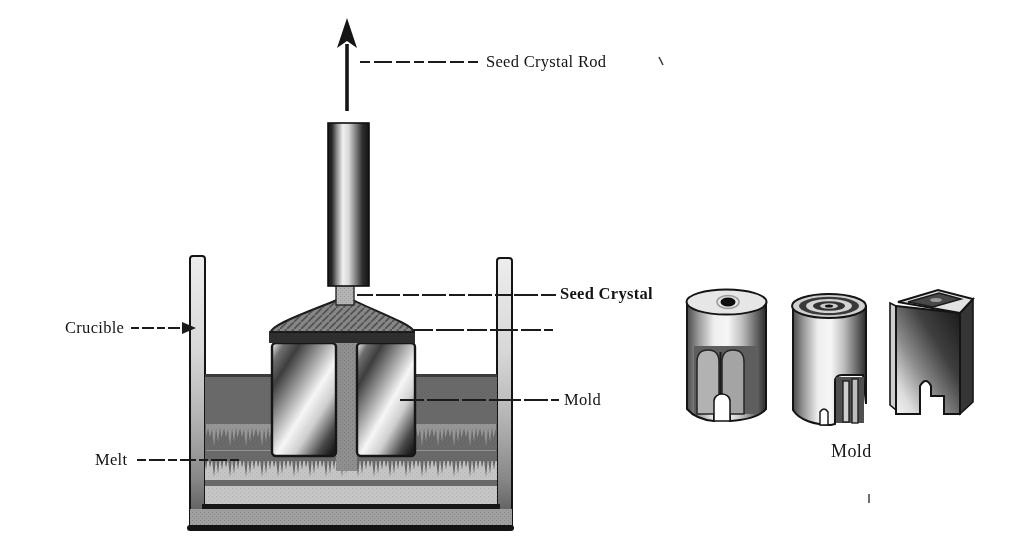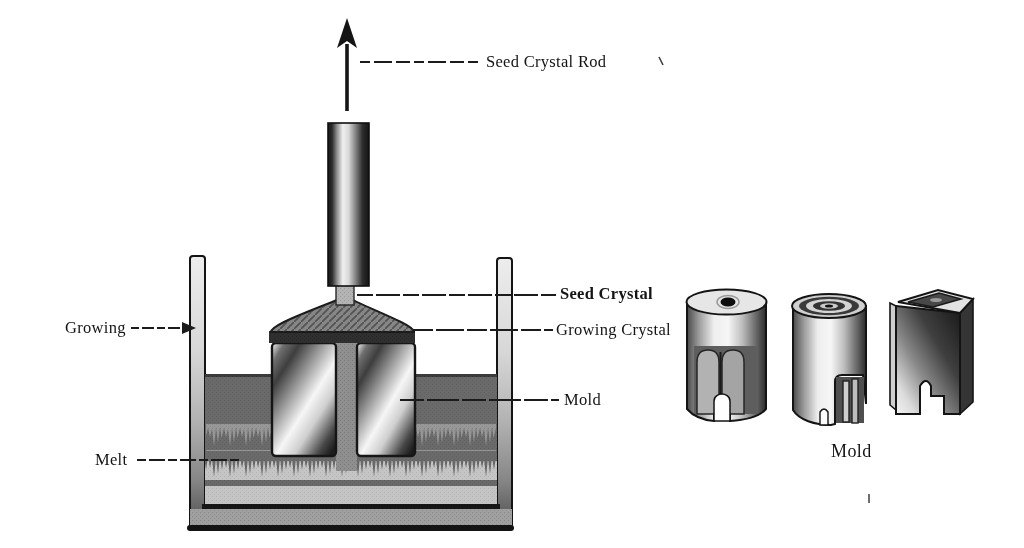--- a/index.html
+++ b/index.html
@@ -186,20 +186,19 @@
       <polygon points="898,302 938,290 973,299 960,313" fill="#e2e2e2" stroke="#141414" stroke-width="2"></polygon>
       <polygon points="908,302 939,293 961,299 933,307" fill="#484848" stroke="#1a1a1a" stroke-width="1.5"></polygon>
       <ellipse cx="936" cy="300" rx="6" ry="2" fill="#9a9a9a"></ellipse>
     </g>
 
     <line x1="659" y1="57" x2="663" y2="65" stroke="#3a3a3a" stroke-width="1.6"></line>
     <line x1="869" y1="494" x2="869" y2="503" stroke="#4a4a4a" stroke-width="1.6"></line>
   </svg>
 
   <div class="label" style="left:486px;top:52px;">Seed Crystal Rod</div>
-  <div class="label" style="left:65px;top:318px;">Growing</div>
+  <div class="label" style="left:65px;top:318px;">Crucible</div>
   <div class="label" style="left:560px;top:284px;font-weight:bold;">Seed Crystal</div>
-  <div class="label" style="left:556px;top:320px;">Growing Crystal</div>
   <div class="label" style="left:564px;top:390px;">Mold</div>
   <div class="label" style="left:95px;top:450px;">Melt</div>
   <div class="caption" style="left:831px;top:441px;">Mold</div>
 
 </div>
 
 </body></html>

